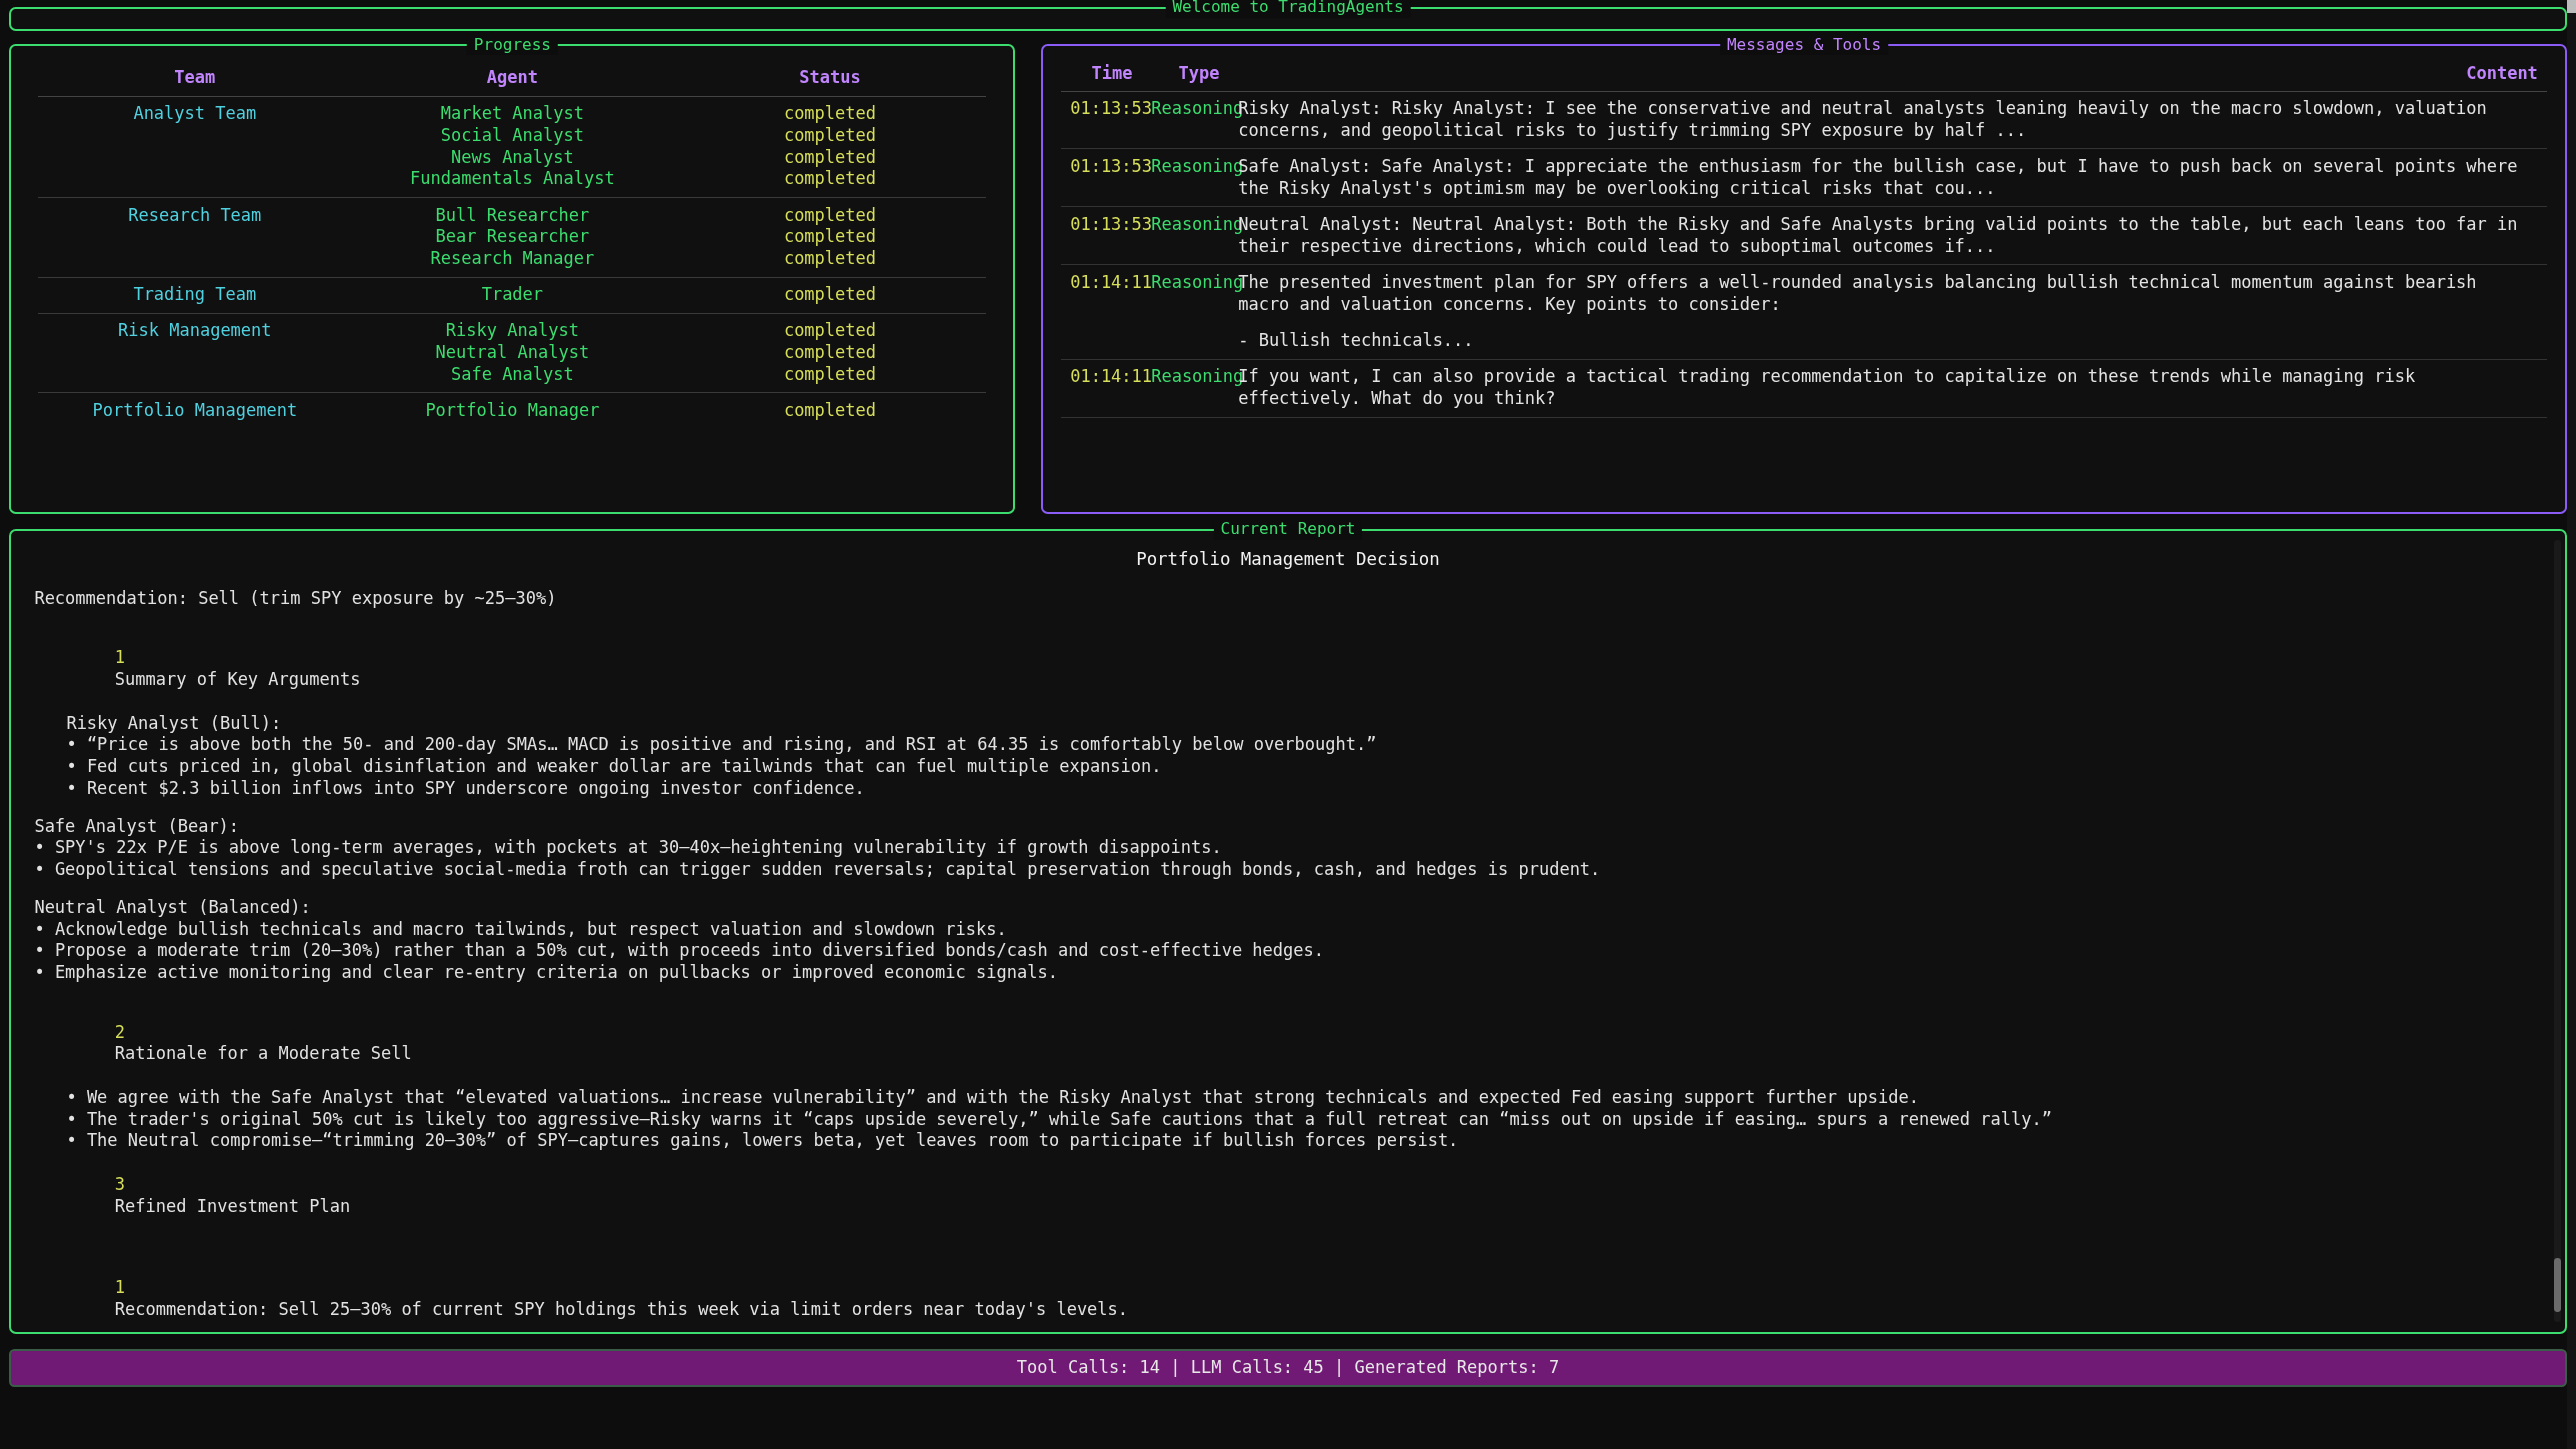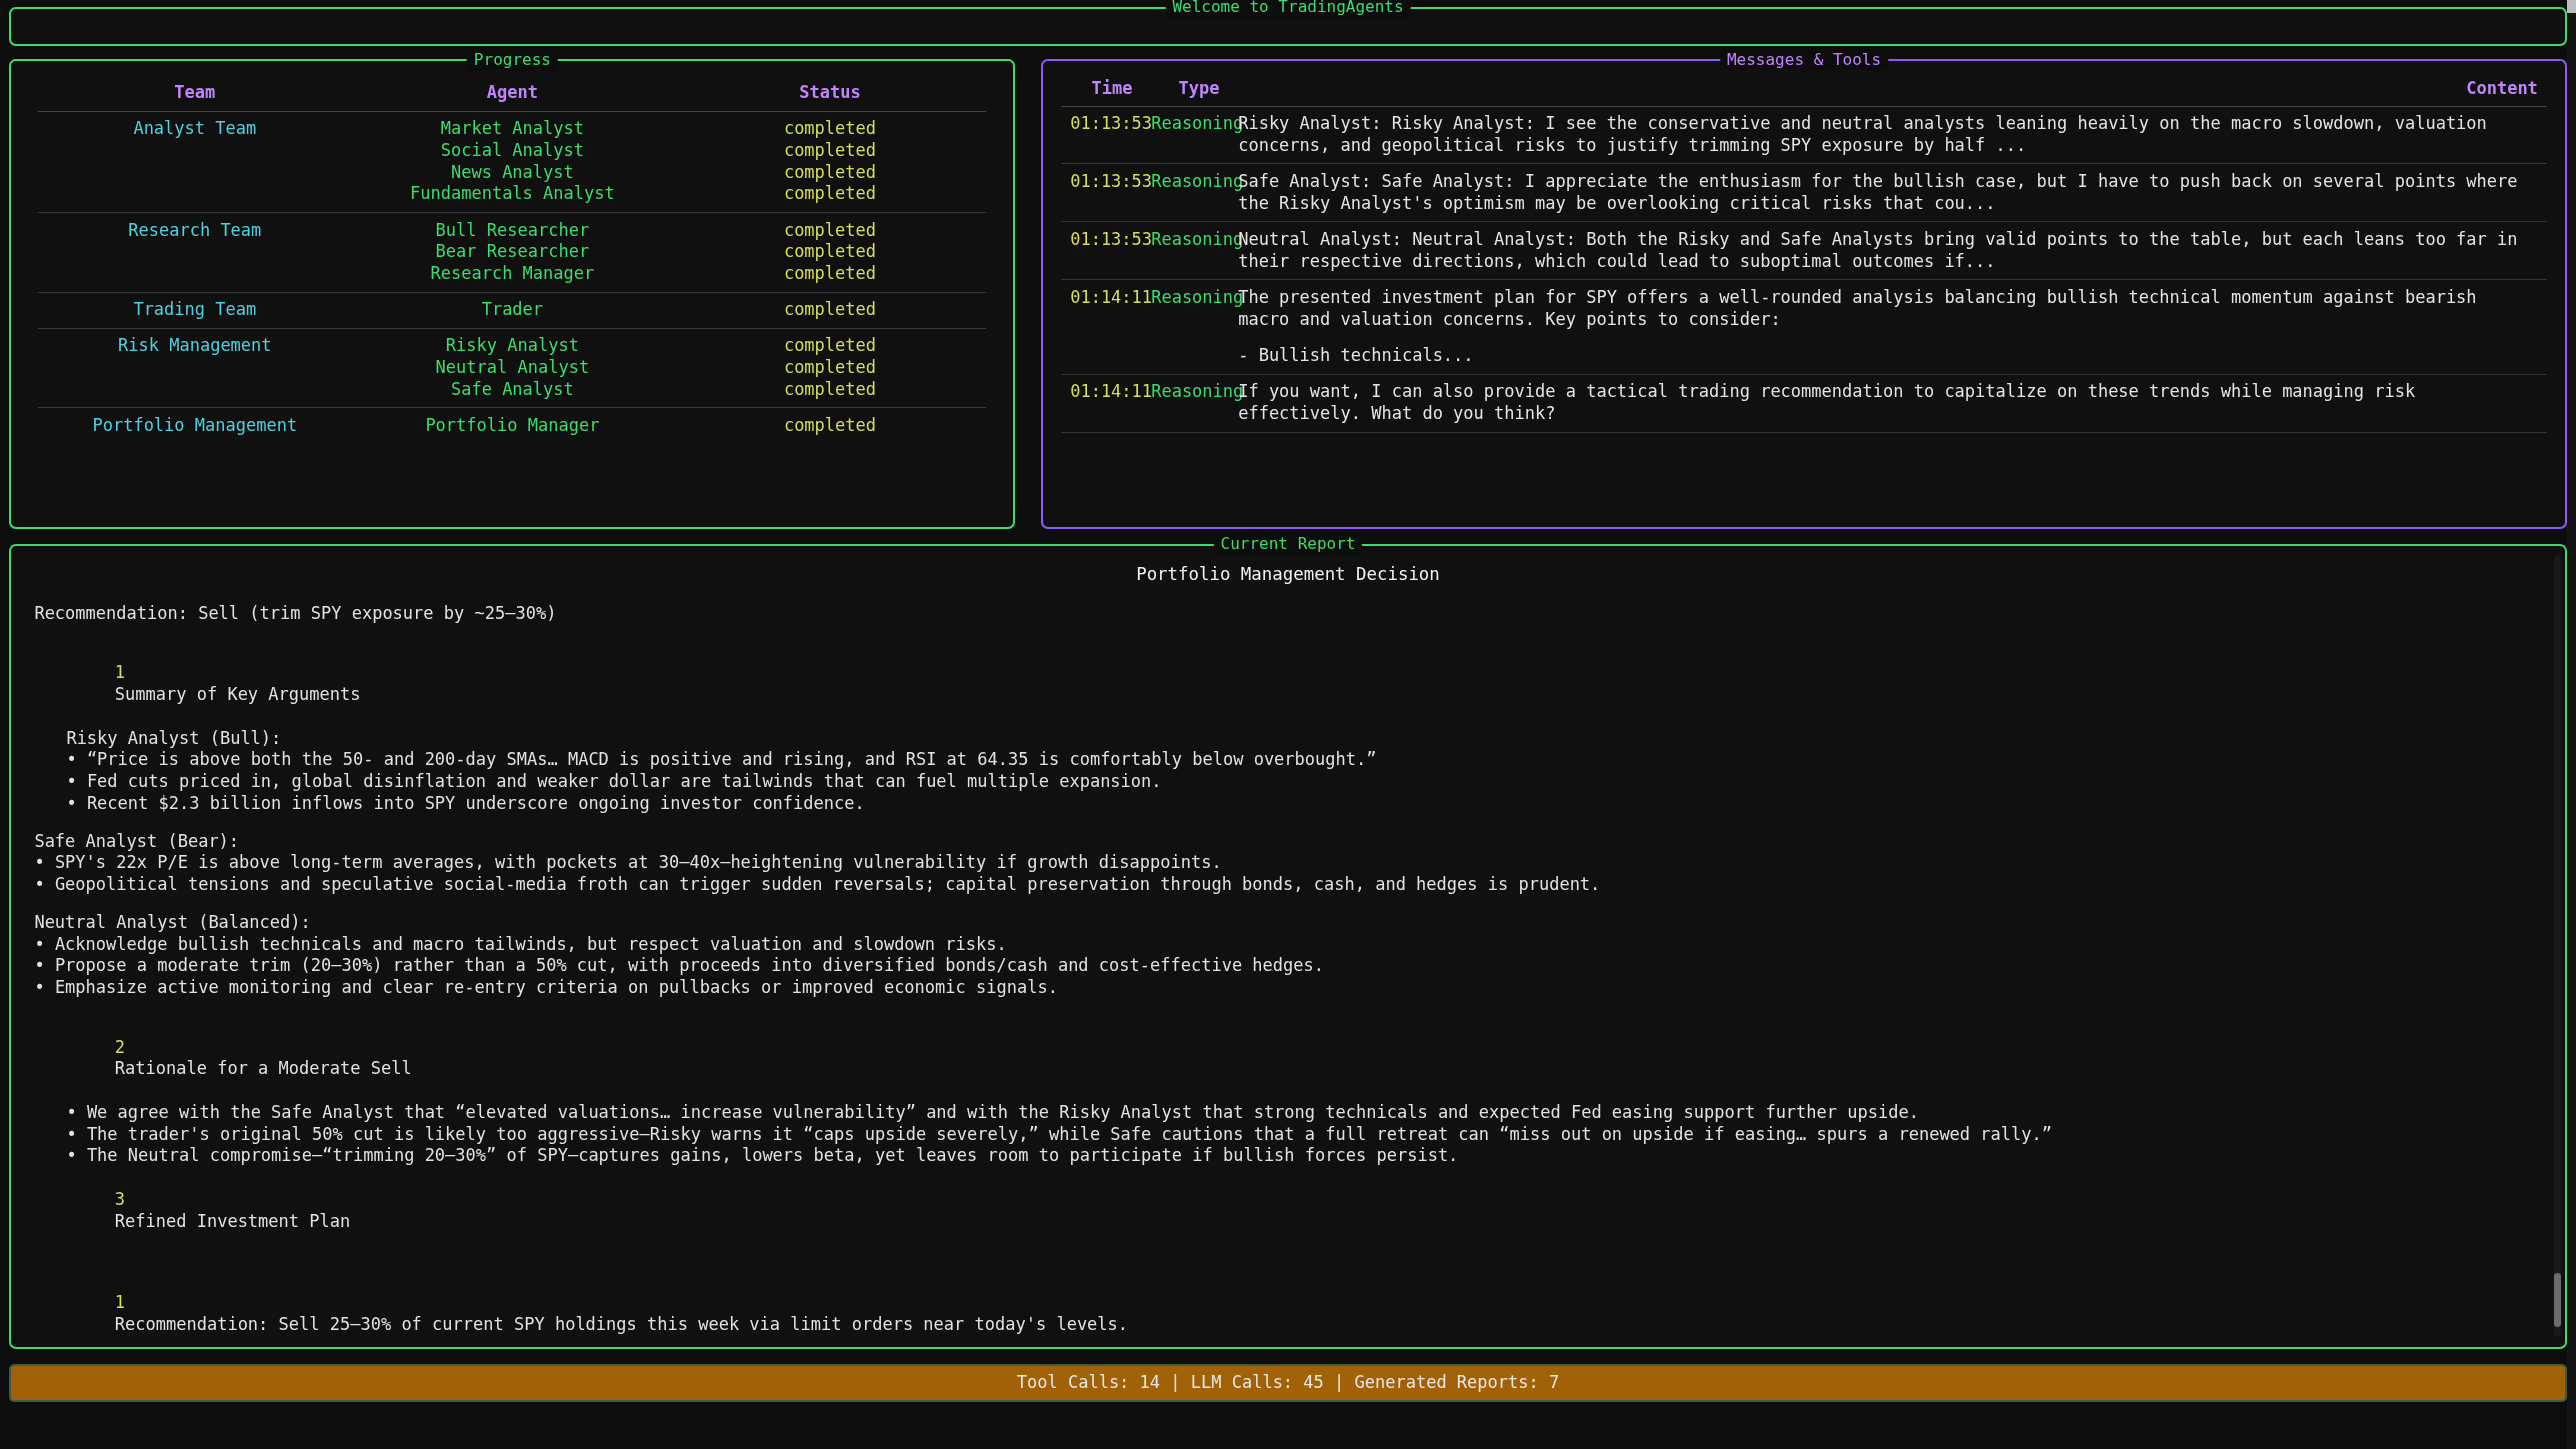--- a/index.html
+++ b/index.html
@@ -34,21 +34,21 @@
     background: #0d0d0d;
     padding: 0 6.7px;
     font-size: 16px;
     white-space: nowrap;
   }
   .panel.green  > .panel-title { color: #3ddc6e; }
   .panel.purple > .panel-title { color: #c084fc; }
 
   
   #welcome {
-    height: 39px;
+    height: 24px;
     margin-bottom: 13.4px;
   }
   #welcome .panel-title { color: #3ddc6e; }
 
   
   #middle-row {
     display: flex;
     gap: 26px;
     height: 470px;
     margin-bottom: 14.8px;
@@ -128,21 +128,21 @@
     width: 6.7px; height: 54px; background: #6b6b6b; border-radius: 3.4px;
   }
 
   
   #footer {
     margin-top: 14.8px;
     height: 38px;
     display: flex; align-items: center; justify-content: center;
     border: 2px solid #3a5d48;
     border-radius: 5.4px;
-    background: #a16207;
+    background: #701a75;
     color: #e8e8e8;
     font-size: 17px;
   }
 
   
   #global-scroll-track {
     position: fixed; right: 0; top: 0; width: 9.4px; height: 1449px;
     background: #141414;
   }
   #global-scroll-thumb {

